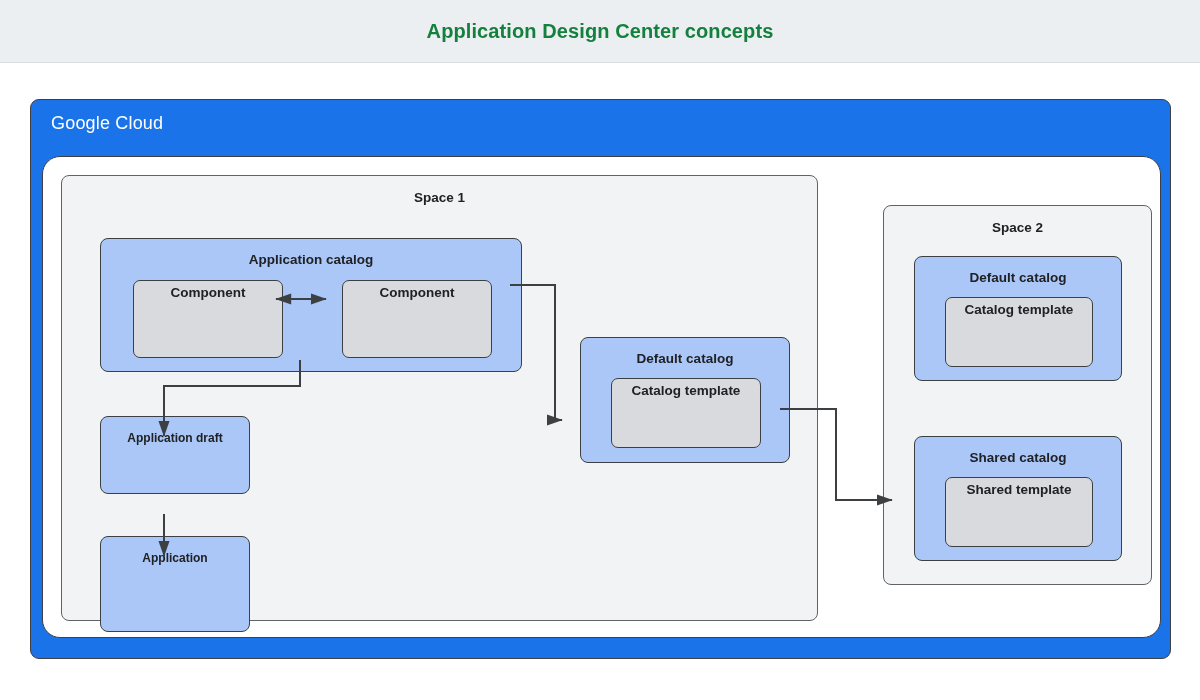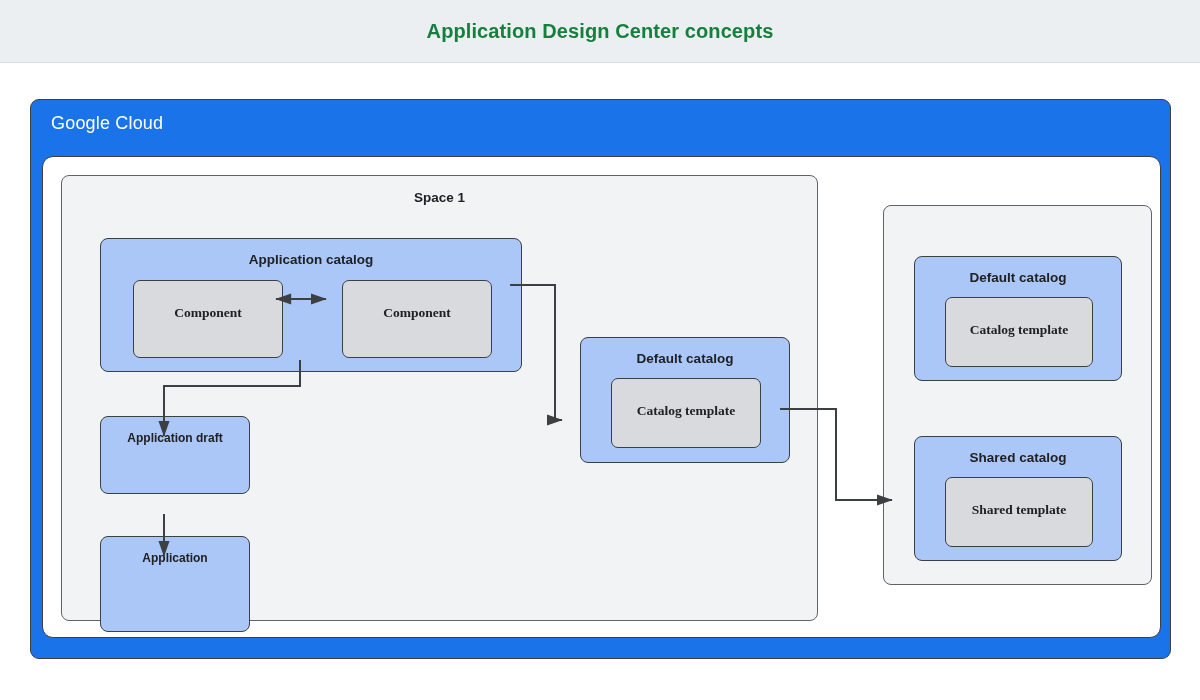--- a/index.html
+++ b/index.html
@@ -74,21 +74,21 @@
 
   
   #cloud-inner {
     position: absolute;
     left: 11px;
     top: 56px;
     width: 1119px;
     height: 482px;
     background: #ffffff;
     border: 1.6px solid #3c4043;
-    border-radius: 11px;
+    border-radius: 18px;
     box-sizing: border-box;
   }
 
   
   .space-box {
     position: absolute;
     background: #f1f3f4;
     border: 1.6px solid #5f6368;
     border-radius: 8px;
     box-sizing: border-box;
@@ -124,26 +124,25 @@
     position: absolute;
     background: #d9dade;
     border: 1.6px solid #3c4043;
     border-radius: 7px;
     box-sizing: border-box;
   }
   .gray-box > .box-title {
     position: absolute;
     left: 0;
     right: 0;
-    top: 24px;
+    top: 4px;
     text-align: center;
     font-size: 13.5px;
     font-weight: bold;
     color: #202124;
-    font-family: Liberation Serif, serif;
   }
   
   .node-label {
     position: absolute;
     left: 0;
     right: 0;
     top: 14px;
     text-align: center;
     font-size: 12px;
     font-weight: bold;
@@ -204,20 +203,21 @@
         <div class="blue-box" style="left:518px; top:161px; width:210px; height:126px;">
           <div class="box-title">Default catalog</div>
 
           <div class="gray-box" style="left:30px; top:40px; width:150px; height:70px;">
             <div class="box-title">Catalog template</div>
           </div>
         </div>
       </div>
 
       <div class="space-box" style="left:840px; top:48px; width:269px; height:380px;">
+        <div class="space-label">Space 2</div>
 
         <div class="blue-box" style="left:30px; top:50px; width:208px; height:125px;">
           <div class="box-title">Default catalog</div>
 
           <div class="gray-box" style="left:30px; top:40px; width:148px; height:70px;">
             <div class="box-title">Catalog template</div>
           </div>
         </div>
 
         <div class="blue-box" style="left:30px; top:230px; width:208px; height:125px;">

